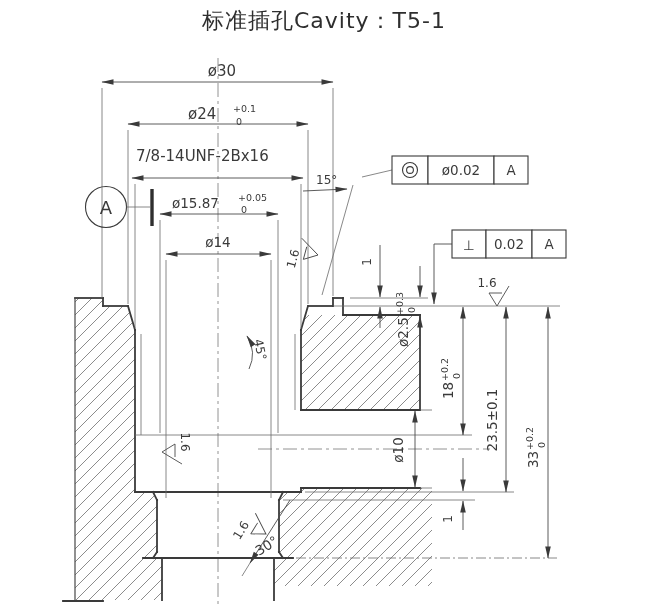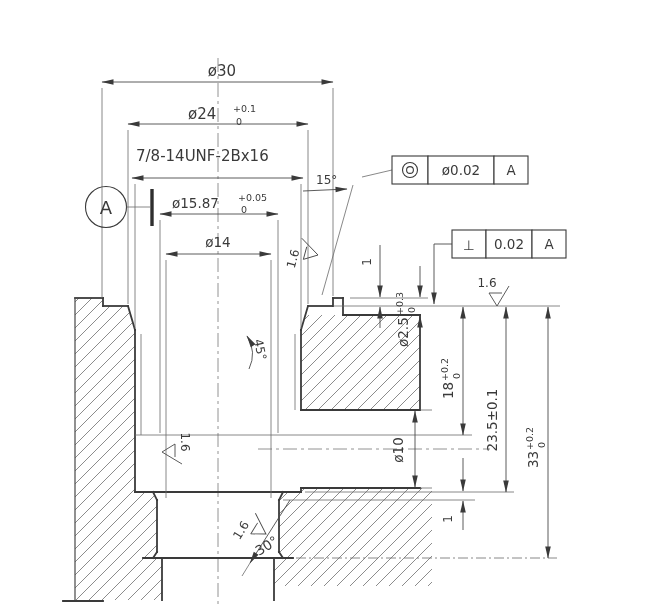--- a/index.html
+++ b/index.html
@@ -16,20 +16,21 @@
   .t13{font-size:13.5px;}
   .t12{font-size:12px;}
   .t9{font-size:9.5px;}
   .t15{font-size:15px;}
   .frame rect{fill:#fff;stroke:#3a3a3a;stroke-width:1.1;}
 </style>
 </head>
 <body>
 
 <div class="stage">
+  <div class="title">标准插孔Cavity：T5-1</div>
 
   <svg width="648" height="611" viewBox="0 0 648 611">
     <defs>
       <marker id="ah" viewBox="0 0 12 8" refX="11.5" refY="4" markerWidth="13" markerHeight="8" markerUnits="userSpaceOnUse" orient="auto-start-reverse">
         <path d="M0,1.2 L12,4 L0,6.8 z" fill="#3a3a3a"></path>
       </marker>
       <pattern id="hatch" width="13" height="13" patternUnits="userSpaceOnUse">
         <line x1="0" y1="13" x2="13" y2="0" stroke="#6e6e6e" stroke-width="0.8"></line>
       </pattern>
     </defs>

